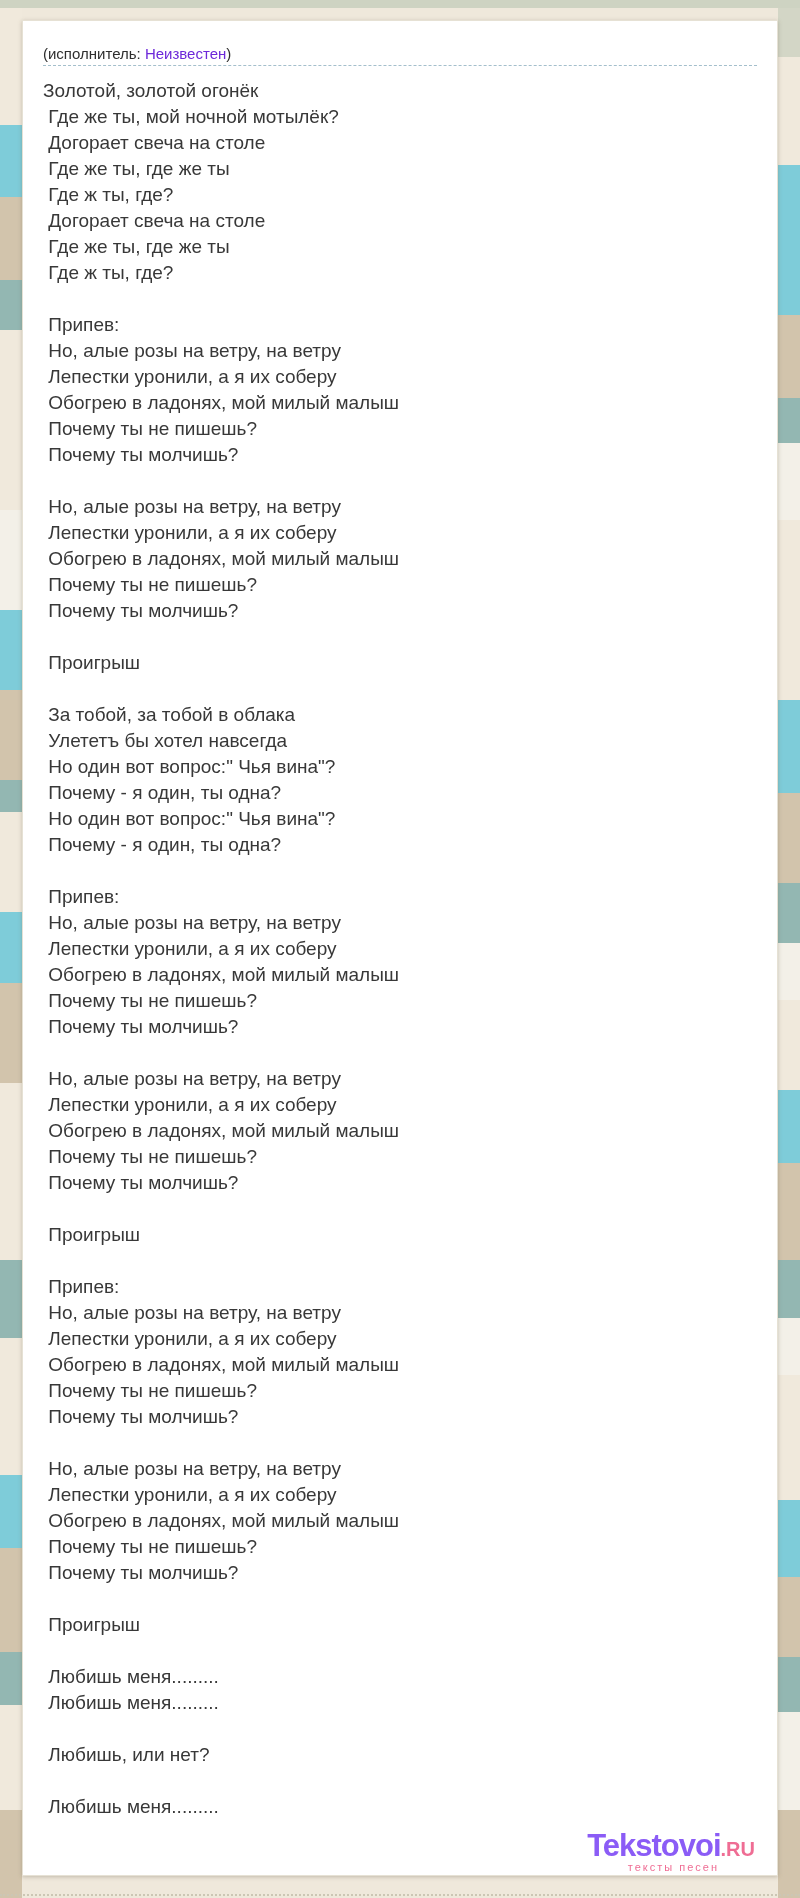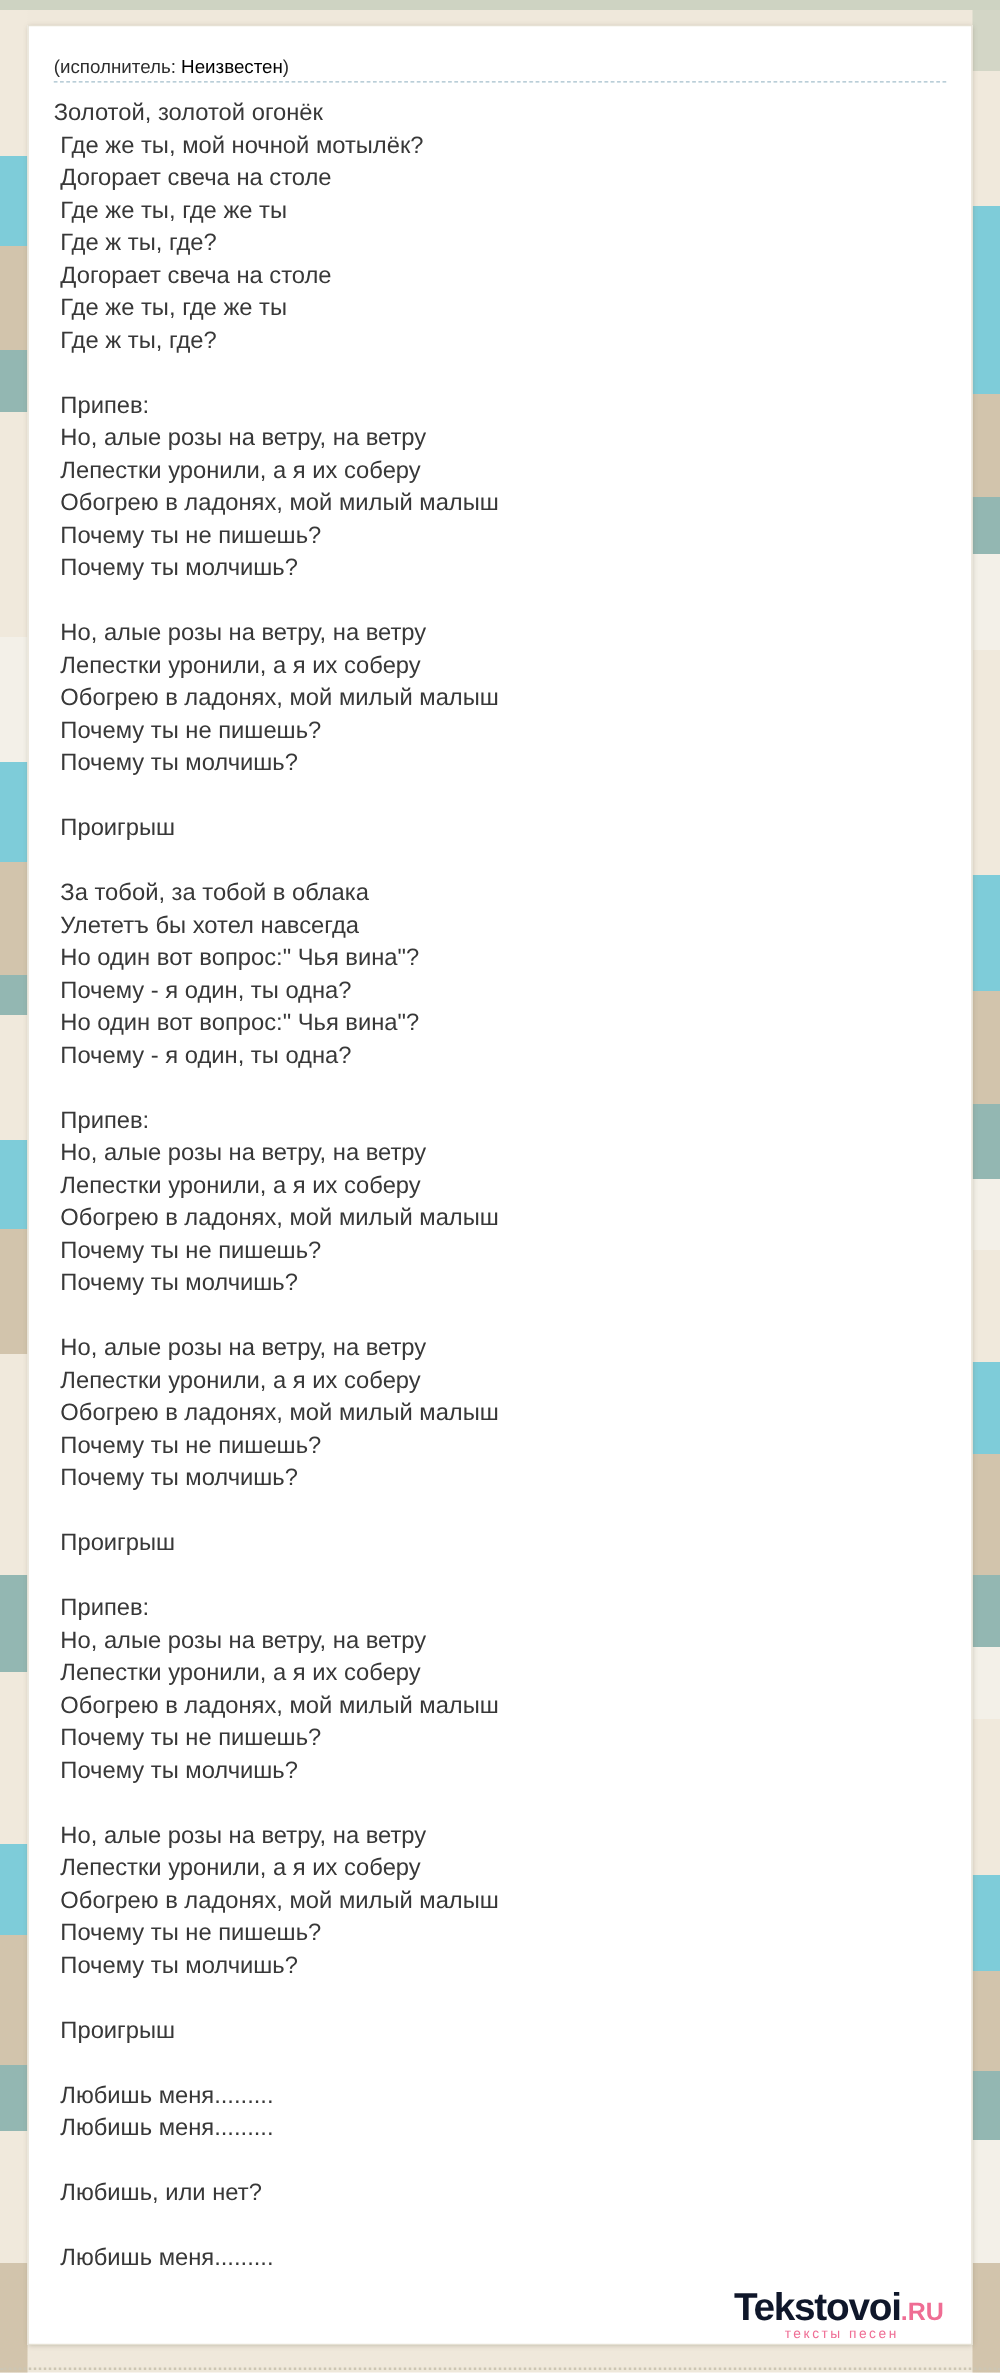--- a/index.html
+++ b/index.html
@@ -76,35 +76,35 @@
     border:1px solid #e6e1d4;
     box-shadow:0 1px 4px rgba(110,100,80,.35);
   }
   .header{padding:21px 20px 0 20px;}
   .song-title{
     margin:0;font-size:26px;font-weight:400;color:#c92a60;line-height:1.1;
   }
   .artist-line{
     margin-top:3px;font-size:15px;color:#2e2e2e;
   }
-  .artist-line a{color:#000000;text-decoration:none;cursor:pointer;margin-top:31px;}
+  .artist-line a{color:#6d28d9;text-decoration:none;cursor:pointer;margin-top:31px;}
   .header-divider{
     margin:3px 0 0 0;border:0;border-bottom:1px dashed #a4bfcc;height:0;
   }
   .lyrics{
     padding:12px 5px 0 20px;
     font-size:19px;line-height:26px;color:#383838;
     white-space:pre-wrap;
   }
   .footer{
     position:absolute;right:22px;bottom:2px;text-align:right;line-height:1;
     cursor:pointer;
   }
   .logo-main{
-    font-size:31px;font-weight:bold;color:#0f172a;letter-spacing:-1px;
+    font-size:31px;font-weight:bold;color:#8b5cf6;letter-spacing:-1px;
   }
   .logo-tld{
     font-size:20px;font-weight:bold;color:#ef6d94;letter-spacing:0;
   }
   .logo-tagline{
     font-size:11px;font-weight:normal;color:#ef6d94;letter-spacing:2px;
     margin-top:1px;padding-right:36px;
   }
 </style>
 </head>

